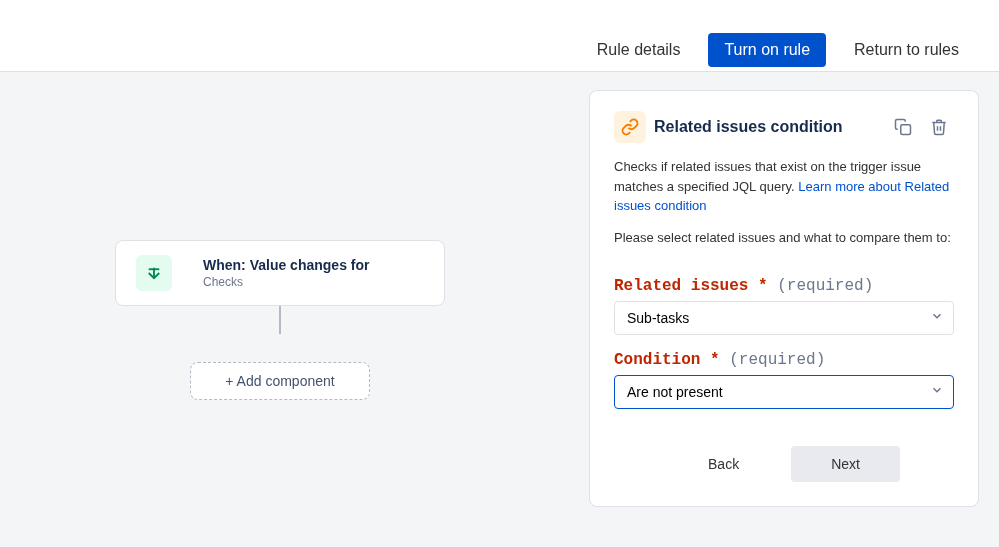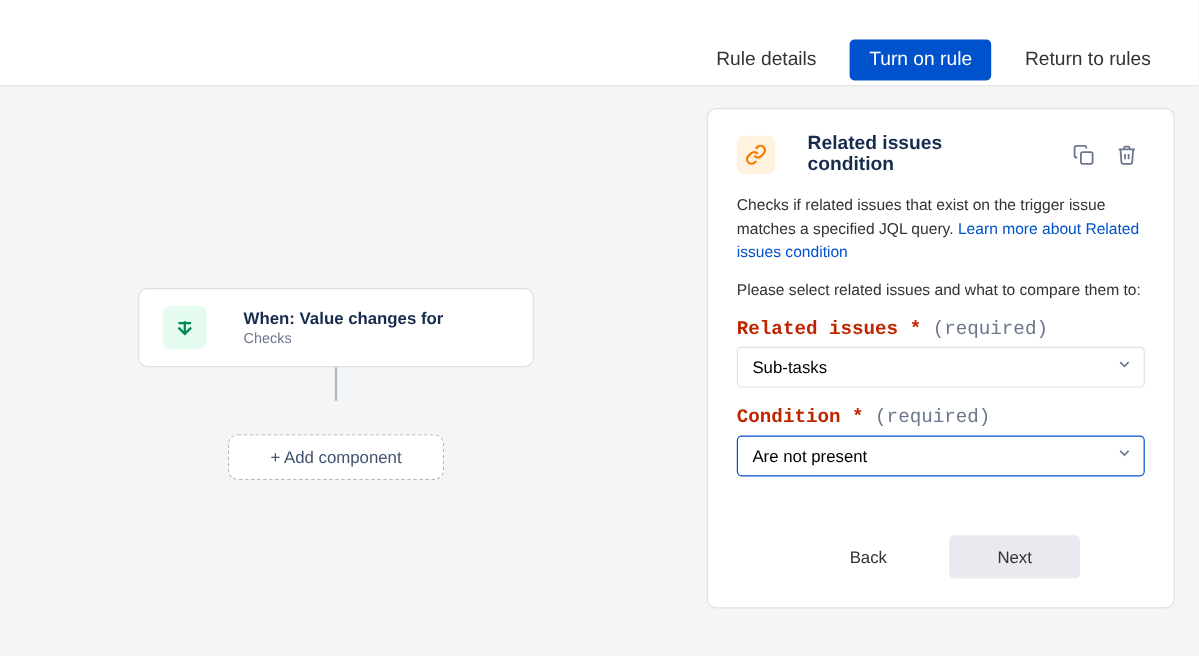--- a/index.html
+++ b/index.html
@@ -128,21 +128,21 @@
       border: 1px solid #dfe1e6;
       padding: 20px 24px 24px;
       bottom: 40px;
       display: flex;
       flex-direction: column;
     }
 
     .panel-header {
       display: flex;
       align-items: center;
-      gap: 27px;
+      gap: 8px;
       margin-bottom: 14px;
     }
     .panel-icon {
       width: 32px;
       height: 32px;
       background: #fff3e0;
       border-radius: 6px;
       display: flex;
       align-items: center;
       justify-content: center;
@@ -177,21 +177,21 @@
       margin-bottom: 14px;
     }
     .panel-desc a {
       color: #0052cc;
       text-decoration: none;
     }
 
     .panel-subtext {
       font-size: 13px;
       color: #333;
-      margin-bottom: 16px;
+      margin-bottom: 32px;
     }
 
     .field-label {
       font-size: 16px;
       font-weight: 600;
       color: #172b4d;
       margin-bottom: 6px;
       font-family: Liberation Mono, monospace;
     }
     .field-label span {

